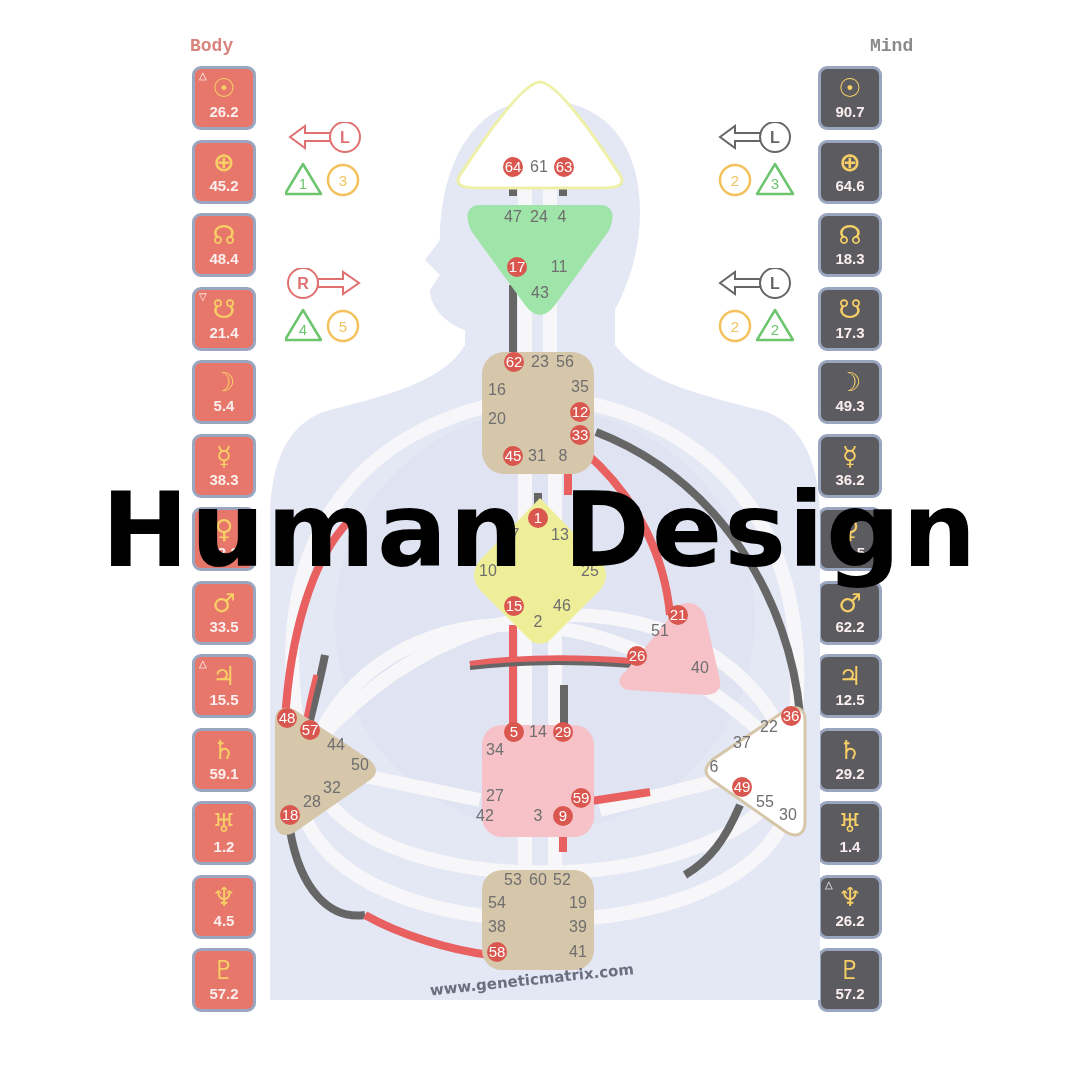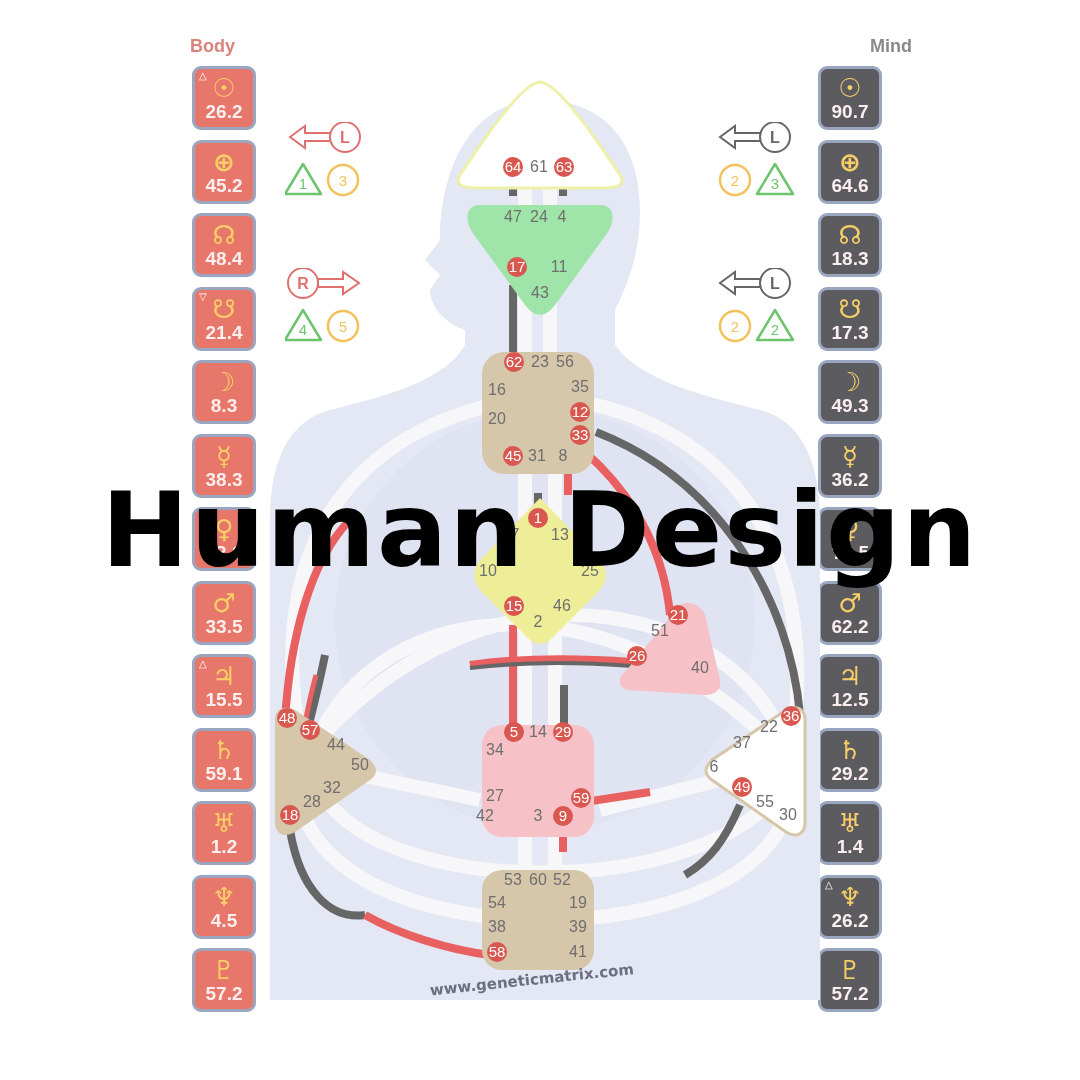--- a/index.html
+++ b/index.html
@@ -1,24 +1,24 @@
 <!DOCTYPE html>
 <html><head>
 <meta charset="utf-8">
 <style>
   html,body{margin:0;padding:0;background:#ffffff;}
   body{width:1080px;height:1080px;position:relative;overflow:hidden;font-family:"Liberation Sans",sans-serif;}
-  .col-title{position:absolute;top:36px;font-weight:bold;font-size:18px;}
+  .col-title{position:absolute;top:36px;font-weight:bold;font-size:18px;font-family:Liberation Mono, monospace;}
   .col-title.body{left:190px;color:#d9837c;}
   .col-title.mind{left:870px;color:#8a8a8a;}
   .planet{position:absolute;width:64px;height:64px;border-radius:9px;border:3px solid #9aa6c0;box-sizing:border-box;text-align:center;}
   .planet.body{background:#e8776b;}
   .planet.mind{background:#5c5c60;}
   .planet .glyph{display:block;font-size:26px;line-height:30px;margin-top:4px;color:#f7cf66;font-family:"DejaVu Sans",sans-serif;font-weight:bold;}
-  .planet .val{display:block;font-size:19px;font-weight:bold;color:#fbeeee;line-height:18px;}
+  .planet .val{display:block;font-size:15px;font-weight:bold;color:#fbeeee;line-height:18px;}
   .planet .tri{position:absolute;left:4px;top:1px;font-size:10px;color:#fff;}
   .svgwrap{position:absolute;left:0;top:0;}
   .wm-title{position:absolute;left:0;width:1080px;top:470px;text-align:center;font-family:"DejaVu Sans",sans-serif;font-weight:bold;font-size:104px;color:#000;letter-spacing:2px;line-height:120px;}
   .center-num{font-family:"Liberation Sans",sans-serif;font-size:16px;fill:#6f6f6f;}
   .gate-act{font-family:"Liberation Sans",sans-serif;font-size:15px;fill:#fff;}
   .url{font-family:"DejaVu Sans",sans-serif;font-size:15px;fill:#6b6f80;font-weight:bold;}
 </style>
 </head>
 <body>
 
@@ -39,21 +39,21 @@
       <span class="glyph">☊</span>
       <span class="val">48.4</span>
     </div>
     <div class="planet body" style="left: 192px; top: 286.5px;">
       <span class="tri">▽</span>
       <span class="glyph">☋</span>
       <span class="val">21.4</span>
     </div>
     <div class="planet body" style="left: 192px; top: 360px;">
       <span class="glyph">☽</span>
-      <span class="val">8.3</span>
+      <span class="val">5.4</span>
     </div>
     <div class="planet body" style="left: 192px; top: 433.5px;">
       <span class="glyph">☿</span>
       <span class="val">38.3</span>
     </div>
     <div class="planet body" style="left: 192px; top: 507px;">
       <span class="glyph">♀</span>
       <span class="val">9?.?</span>
     </div>
     <div class="planet body" style="left: 192px; top: 580.5px;">

